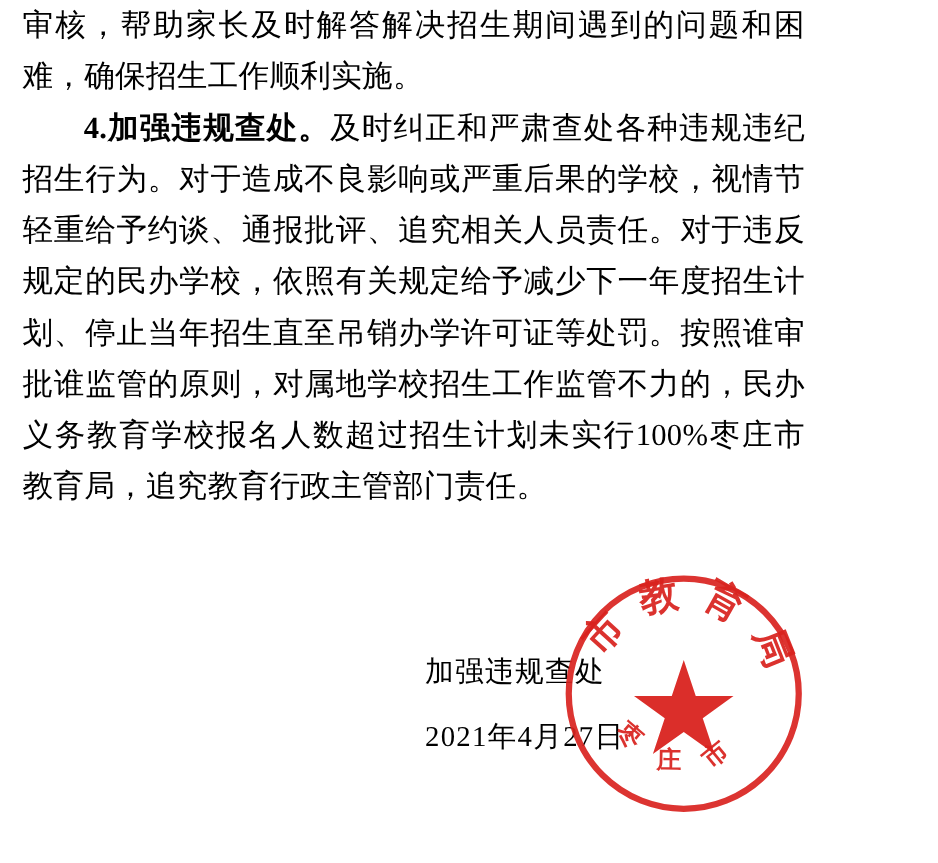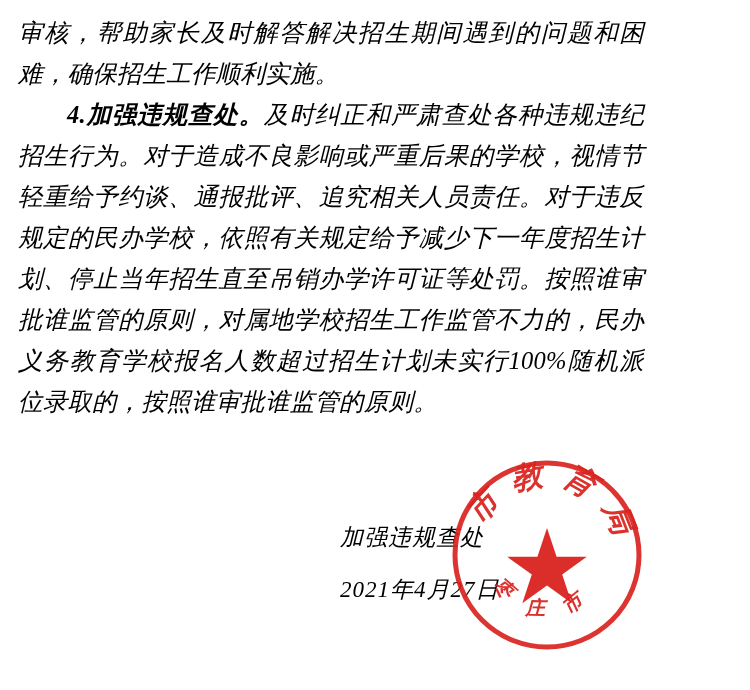--- a/index.html
+++ b/index.html
@@ -12,22 +12,21 @@
     background: #ffffff;
     font-family: "Liberation Serif", "DejaVu Serif", serif;
     color: #000000;
     overflow: hidden;
   }
   .page {
     position: relative;
     width: 662px;
     height: 690px;
     box-sizing: border-box;
-    padding: 12px 18px;
-    font-style: italic;
+    padding: 0 18px;
   }
   .body-text {
     font-size: 24.5px;
     line-height: 41px;
     text-align: justify;
     text-justify: inter-ideograph;
     letter-spacing: 0.2px;
   }
   .para {
     margin: 0;
@@ -66,21 +65,21 @@
     display: block;
   }
 </style>
 </head>
 <body>
 
 <div class="page">
 
   <div class="body-text">
     <p class="para"><span>审核，帮助家长及时解答解决招生期间遇到的问题和困难，确保招生工作顺利实施。</span></p>
-    <p class="para para-indent"><span class="bold-head">4.加强违规查处。</span><span>及时纠正和严肃查处各种违规违纪招生行为。对于造成不良影响或严重后果的学校，视情节轻重给予约谈、通报批评、追究相关人员责任。对于违反规定的民办学校，依照有关规定给予减少下一年度招生计划、停止当年招生直至吊销办学许可证等处罚。按照谁审批谁监管的原则，对属地学校招生工作监管不力的，民办义务教育学校报名人数超过招生计划未实行100%随机派位录取的，按照谁审批谁监管的原则。</span></p>
+    <p class="para para-indent"><span class="bold-head">4.加强违规查处。</span><span>及时纠正和严肃查处各种违规违纪招生行为。对于造成不良影响或严重后果的学校，视情节轻重给予约谈、通报批评、追究相关人员责任。对于违反规定的民办学校，依照有关规定给予减少下一年度招生计划、停止当年招生直至吊销办学许可证等处罚。按照谁审批谁监管的原则，对属地学校招生工作监管不力的，民办义务教育学校报名人数超过招生计划未实行100%枣庄市教育局，追究教育行政主管部门责任。</span></p>
   </div>
 
   <div class="sig-block">
     <div class="sig-line">加强违规查处</div>
     <div class="sig-line">2021年4月27日</div>
   </div>
 
   <div class="stamp">
     <svg width="198" height="198" viewBox="0 0 198 198" xmlns="http://www.w3.org/2000/svg">
       <defs>

